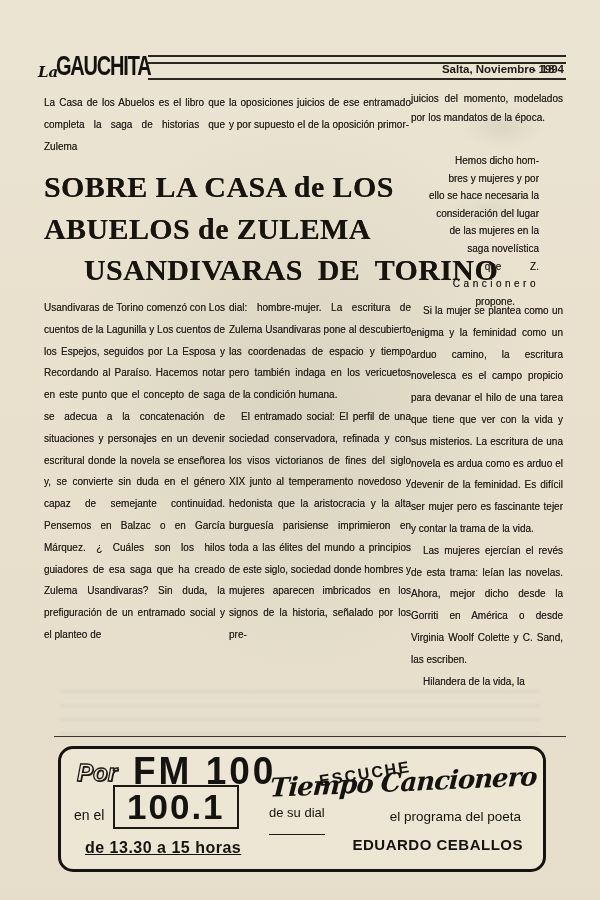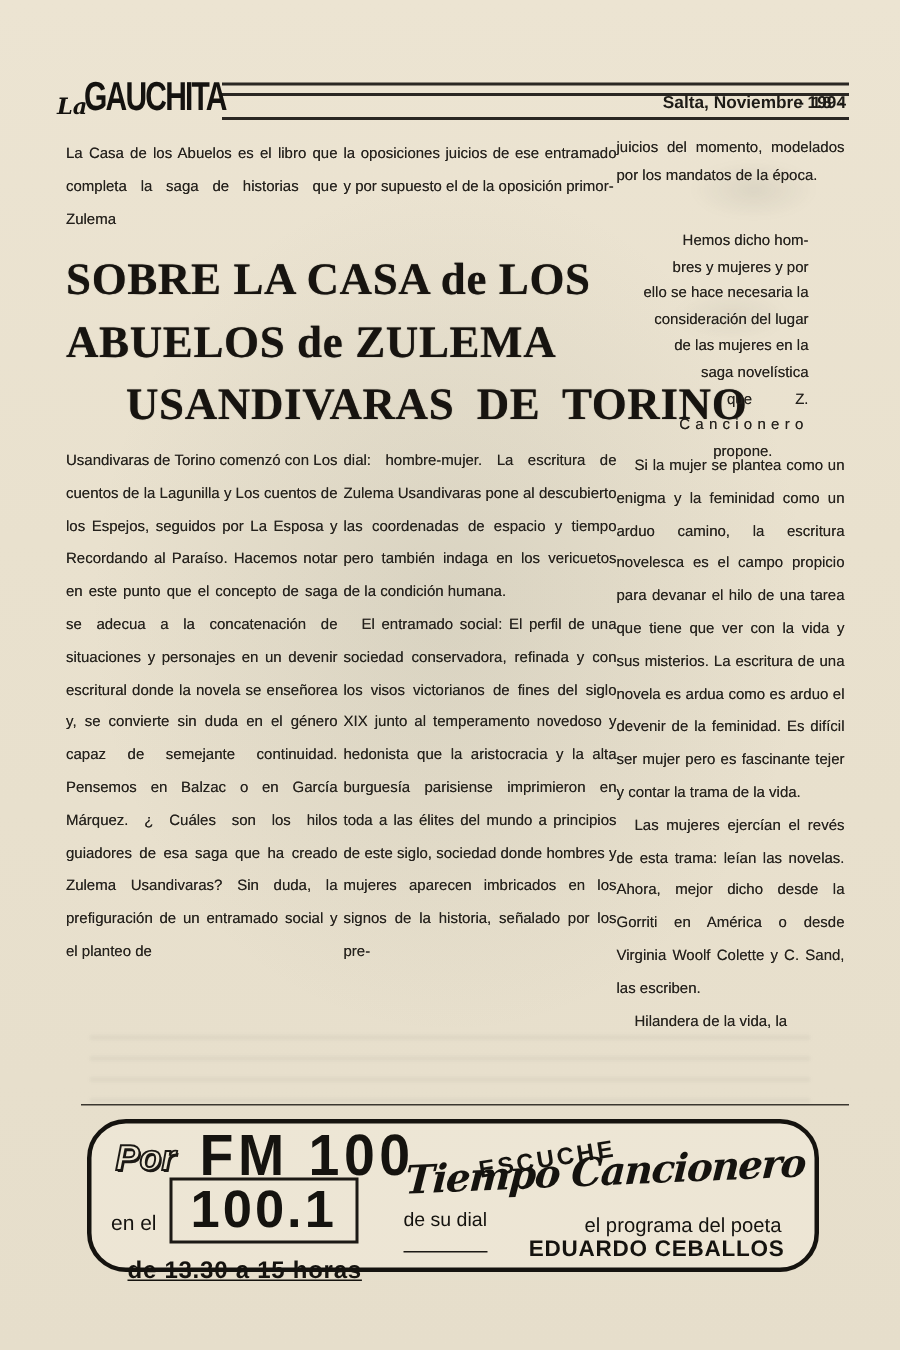--- a/index.html
+++ b/index.html
@@ -84,22 +84,22 @@
 
   .col1-body { left:44px;  top:297px; width:181px; }
   .col2-body { left:229px; top:297px; width:182px; }
   .col3-body { left:411px; top:300px; width:152px; }
   .btxt p { text-indent:0; }
   .btxt p.indent { text-indent:12px; }
 
   
   .ad-divider { position:absolute; left:54px; top:736px; width:512px; border-top:1.5px solid #3a362f; }
   .ad-box {
-    position:absolute; left:58px; top:746px; width:488px; height:102px;
-    border:3.5px solid #15130f; border-radius:26px;
+    position:absolute; left:58px; top:746px; width:488px; height:126px;
+    border:3.5px solid #15130f; border-radius:15px;
     background:rgba(248,243,229,0.35);
   }
   .ad-box > * { position:absolute; color:#15130f; }
   .ad-por {
     left:16px; top:10px; font-size:24px; font-weight:900; font-style:italic;
     color:#efe8d5; -webkit-text-stroke:1.3px #1c1915;
     text-shadow:1px 1px 0 #1c1915;
   }
   .ad-station { left:72px; top:0px; font-size:37px; font-weight:900; letter-spacing:3px; transform:scaleY(1.05); transform-origin:top left; }
   .ad-escuche { left:258px; top:16px; font-size:16px; font-weight:bold; letter-spacing:2px; transform:rotate(-9deg); }
@@ -107,21 +107,21 @@
   .ad-freq {
     left:52px; top:36px; font-size:35px; font-weight:900; letter-spacing:2px;
     border:2px solid #1c1915; padding:0 12px; line-height:40px;
   }
   .ad-dial { left:208px; top:56px; font-size:13px; border-bottom:1.5px solid #1c1915; padding-bottom:14px; }
   .ad-program-name {
     right:6px; top:18px; font-family:"DejaVu Serif", serif; font-style:italic; font-weight:bold;
     font-size:26px; letter-spacing:-1px; transform:rotate(-2.5deg) skewX(-6deg); white-space:nowrap;
   }
   .ad-program-sub { right:22px; top:60px; font-size:13.5px; }
-  .ad-host { right:20px; top:75px; font-size:15px; font-weight:bold; letter-spacing:0.5px; }
+  .ad-host { right:20px; top:87px; font-size:15px; font-weight:bold; letter-spacing:0.5px; }
   .ad-time { left:24px; top:90px; font-size:16px; font-weight:bold; letter-spacing:0.5px;text-decoration:underline; }
   .ad-days { left:196px; top:89px; font-size:15px; }
 </style>
 </head>
 <body>
 
 <div class="page">
   <div class="scan-tint"></div>
   <div class="ghost-a"></div>
   <div class="ghost-b"></div>

